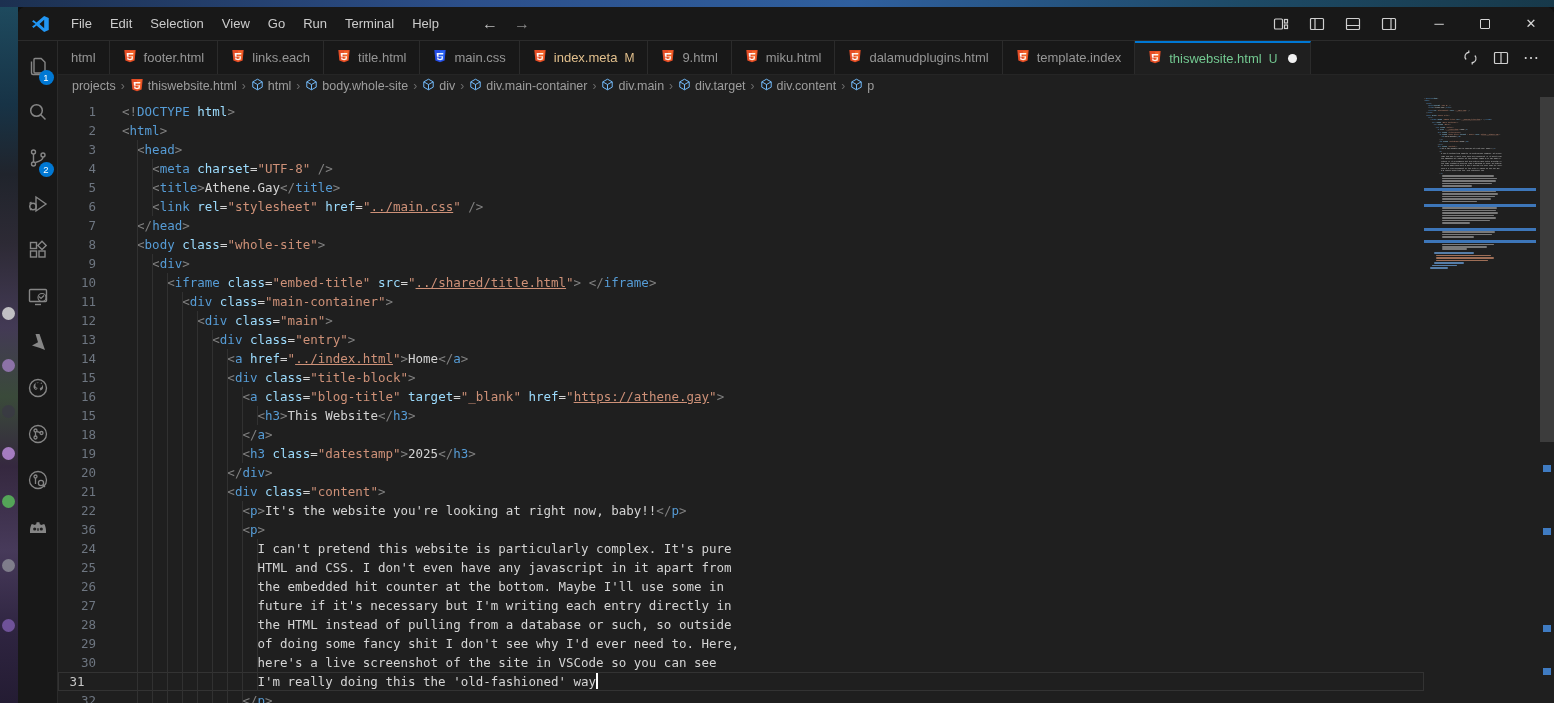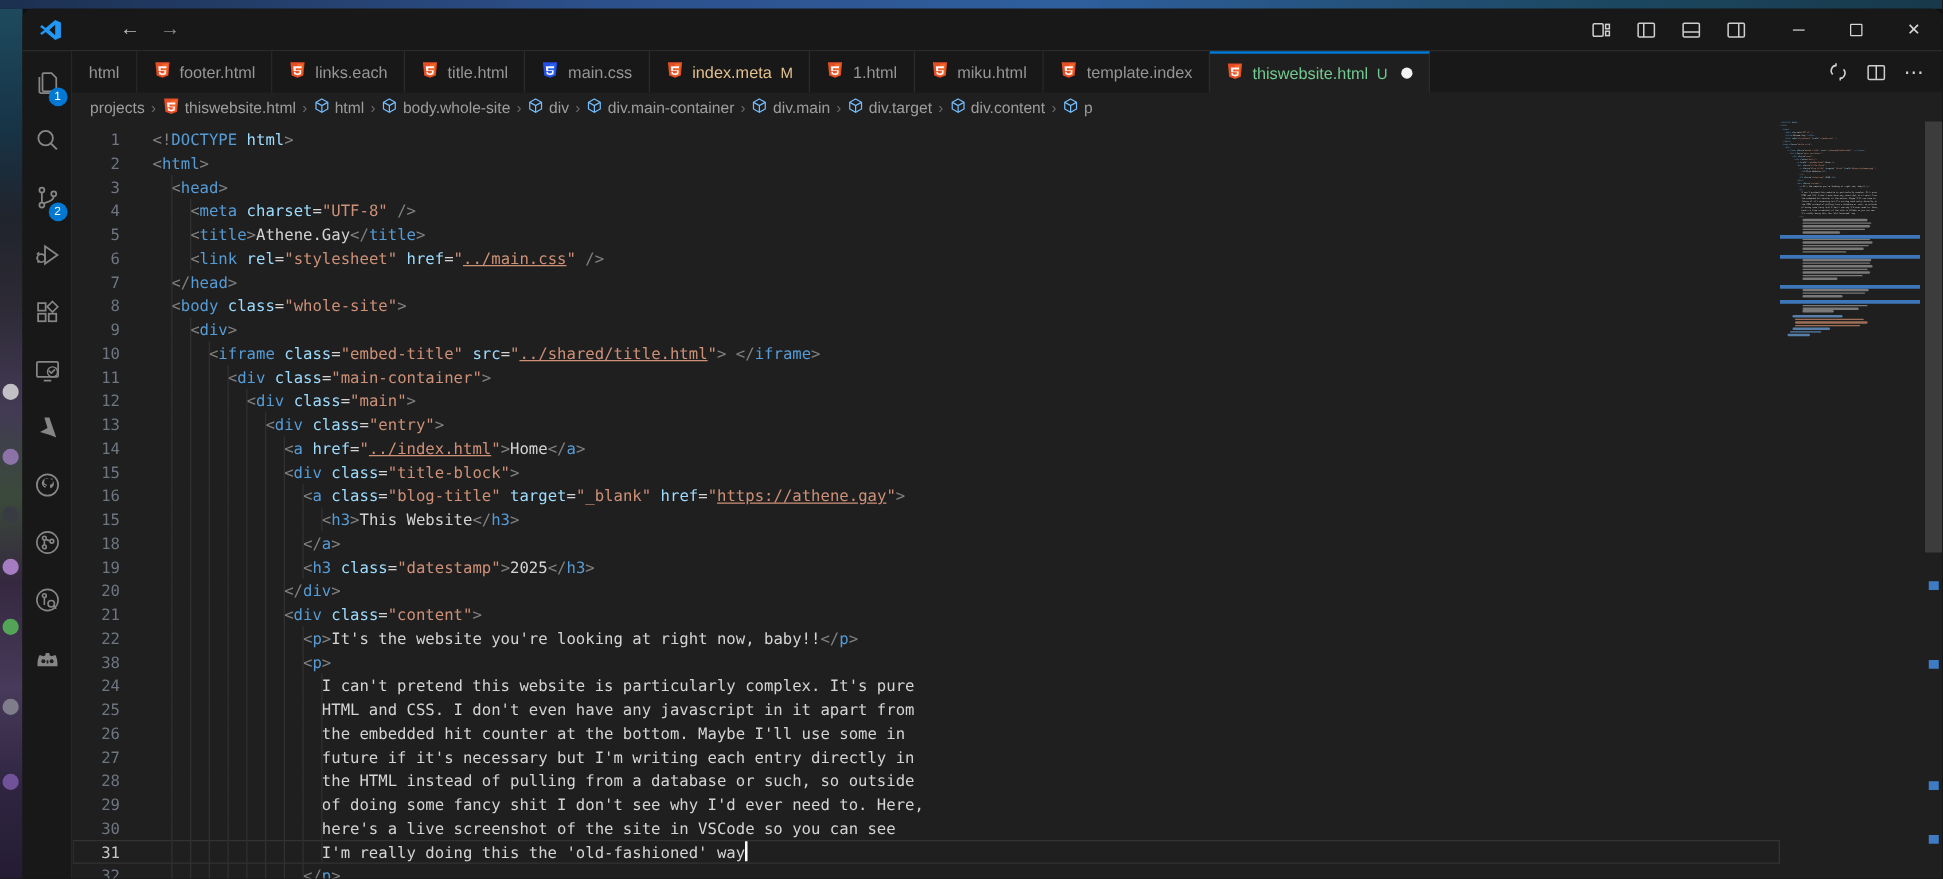--- a/index.html
+++ b/index.html
@@ -70,21 +70,21 @@
     padding-left:14px; font-size:12.5px; color:#9d9d9d; }
   .bc-item { display:flex; align-items:center; gap:4px; }
   .bc-sep { color:#6b6b6b; margin:0 5px; font-size:12px; }
 
   
   .editor { position:relative; flex:1; background:#1f1f1f; overflow:hidden; }
   .code-lines { padding-top:5px; font-family:"DejaVu Sans Mono", monospace; font-size:12.5px; line-height:19px; }
   .code-line { display:flex; height:19px; margin-right:130px; }
   .code-line.active { box-shadow:inset 0 0 0 1px #333333; }
   .line-num { flex:0 0 38px; text-align:right; color:#6e7681; user-select:none; }
-  .line-num.curr { color:#c6c6c6; }
+  .line-num.curr { color:#c6c6c6;text-align:center; }
   .line-content { position:relative; margin-left:26px; white-space:pre; flex:1; }
   .guide { position:absolute; top:0; bottom:0; width:1px; background:#313131; }
   .tk-p { color:#808080; } .tk-t { color:#569cd6; } .tk-a { color:#9cdcfe; }
   .tk-s { color:#ce9178; } .tk-l { color:#ce9178; text-decoration:underline; }
   .tk-x { color:#d4d4d4; }
   .cursor { display:inline-block; width:2px; height:16px; background:#ffffff; vertical-align:text-bottom; }
 
   
   .minimap { position:absolute; top:0; right:14px; width:116px; bottom:0; overflow:hidden; }
   .mm-scaled { transform:scale(0.127); transform-origin:0 0; width:820px; }
@@ -111,20 +111,30 @@
   </div>
 
   <div class="window">
 
     <div class="titlebar">
       <span class="vscode-logo">
         <svg width="20" height="20" viewBox="0 0 24 24">
             <path fill="#2196f3" d="M17 2.5l5.5 2.3v14.4L17 21.5l-9.2-7.6-3.6 2.8L2.5 15l4.2-3L2.5 9l1.7-1.7 3.6 2.8L17 2.5zM17 7l-5.6 5L17 17V7z"></path>
           </svg>
       </span>
+      <div class="menu" id="menu-bar">
+          <span class="menu-item">File</span>
+          <span class="menu-item">Edit</span>
+          <span class="menu-item">Selection</span>
+          <span class="menu-item">View</span>
+          <span class="menu-item">Go</span>
+          <span class="menu-item">Run</span>
+          <span class="menu-item">Terminal</span>
+          <span class="menu-item">Help</span>
+        </div>
       <div class="nav-arrows">
         <span class="nav-back">←</span>
         <span class="nav-fwd">→</span>
       </div>
       <div class="tb-right">
         <div class="layout-icons">
           <span class="ic">
             <svg width="16" height="16" viewBox="0 0 16 16" fill="none" stroke="#cfcfcf" stroke-width="1.2">
                 <rect x="1.5" y="3" width="8" height="10" rx="1"></rect>
                 <rect x="11.5" y="3.5" width="3" height="3.5"></rect>
@@ -295,29 +305,37 @@
                   </svg></span>
                 <span class="tab-label modified">index.meta</span>
                 <span class="tab-badge modified">M</span>
               </div>
               <div class="tab">
                 <span><svg width="14" height="14" viewBox="0 0 16 16">
                     <path d="M1.5 1h13l-1.2 12L8 15l-5.3-2z" fill="#e44d26"></path>
                     <path d="M8 2.2v11.6l4.2-1.6 1-10.1z" fill="#f16529"></path>
                     <path d="M4.2 4.5h7.6l-.2 1.9H6.3l.13 1.9h5l-.33 3.6L8 12.9l-3.1-1-.2-2.2h1.5l.1 1.1 1.7.5 1.7-.5.18-1.9H4.5z" fill="#fff" opacity=".95"></path>
                   </svg></span>
-                <span class="tab-label">1.html</span>
+                <span class="tab-label">9.html</span>
               </div>
               <div class="tab">
                 <span><svg width="14" height="14" viewBox="0 0 16 16">
                     <path d="M1.5 1h13l-1.2 12L8 15l-5.3-2z" fill="#e44d26"></path>
                     <path d="M8 2.2v11.6l4.2-1.6 1-10.1z" fill="#f16529"></path>
                     <path d="M4.2 4.5h7.6l-.2 1.9H6.3l.13 1.9h5l-.33 3.6L8 12.9l-3.1-1-.2-2.2h1.5l.1 1.1 1.7.5 1.7-.5.18-1.9H4.5z" fill="#fff" opacity=".95"></path>
                   </svg></span>
                 <span class="tab-label">miku.html</span>
+              </div>
+              <div class="tab">
+                <span><svg width="14" height="14" viewBox="0 0 16 16">
+                    <path d="M1.5 1h13l-1.2 12L8 15l-5.3-2z" fill="#e44d26"></path>
+                    <path d="M8 2.2v11.6l4.2-1.6 1-10.1z" fill="#f16529"></path>
+                    <path d="M4.2 4.5h7.6l-.2 1.9H6.3l.13 1.9h5l-.33 3.6L8 12.9l-3.1-1-.2-2.2h1.5l.1 1.1 1.7.5 1.7-.5.18-1.9H4.5z" fill="#fff" opacity=".95"></path>
+                  </svg></span>
+                <span class="tab-label">dalamudplugins.html</span>
               </div>
               <div class="tab">
                 <span><svg width="14" height="14" viewBox="0 0 16 16">
                     <path d="M1.5 1h13l-1.2 12L8 15l-5.3-2z" fill="#e44d26"></path>
                     <path d="M8 2.2v11.6l4.2-1.6 1-10.1z" fill="#f16529"></path>
                     <path d="M4.2 4.5h7.6l-.2 1.9H6.3l.13 1.9h5l-.33 3.6L8 12.9l-3.1-1-.2-2.2h1.5l.1 1.1 1.7.5 1.7-.5.18-1.9H4.5z" fill="#fff" opacity=".95"></path>
                   </svg></span>
                 <span class="tab-label">template.index</span>
               </div>
               <div class="tab active">
@@ -513,21 +531,21 @@
               </div>
               <div class="code-line">
                 <span class="line-num">21</span>
                 <span class="line-content"><i class="guide" style="left: 2ch;"></i><i class="guide" style="left: 4ch;"></i><i class="guide" style="left: 6ch;"></i><i class="guide" style="left: 8ch;"></i><i class="guide" style="left: 10ch;"></i><i class="guide" style="left: 12ch;"></i><i class="guide" style="left: 14ch;"></i><span class="tk-x">              </span><span class="tk-p">&lt;</span><span class="tk-t">div</span><span class="tk-x"> </span><span class="tk-a">class</span><span class="tk-x">=</span><span class="tk-s">"content"</span><span class="tk-p">&gt;</span></span>
               </div>
               <div class="code-line">
                 <span class="line-num">22</span>
                 <span class="line-content"><i class="guide" style="left: 2ch;"></i><i class="guide" style="left: 4ch;"></i><i class="guide" style="left: 6ch;"></i><i class="guide" style="left: 8ch;"></i><i class="guide" style="left: 10ch;"></i><i class="guide" style="left: 12ch;"></i><i class="guide" style="left: 14ch;"></i><i class="guide" style="left: 16ch;"></i><span class="tk-x">                </span><span class="tk-p">&lt;</span><span class="tk-t">p</span><span class="tk-p">&gt;</span><span class="tk-x">It's the website you're looking at right now, baby!!</span><span class="tk-p">&lt;/</span><span class="tk-t">p</span><span class="tk-p">&gt;</span></span>
               </div>
               <div class="code-line">
-                <span class="line-num">38</span>
+                <span class="line-num">36</span>
                 <span class="line-content"><i class="guide" style="left: 2ch;"></i><i class="guide" style="left: 4ch;"></i><i class="guide" style="left: 6ch;"></i><i class="guide" style="left: 8ch;"></i><i class="guide" style="left: 10ch;"></i><i class="guide" style="left: 12ch;"></i><i class="guide" style="left: 14ch;"></i><i class="guide" style="left: 16ch;"></i><span class="tk-x">                </span><span class="tk-p">&lt;</span><span class="tk-t">p</span><span class="tk-p">&gt;</span></span>
               </div>
               <div class="code-line">
                 <span class="line-num">24</span>
                 <span class="line-content"><i class="guide" style="left: 2ch;"></i><i class="guide" style="left: 4ch;"></i><i class="guide" style="left: 6ch;"></i><i class="guide" style="left: 8ch;"></i><i class="guide" style="left: 10ch;"></i><i class="guide" style="left: 12ch;"></i><i class="guide" style="left: 14ch;"></i><i class="guide" style="left: 16ch;"></i><i class="guide" style="left: 18ch;"></i><span class="tk-x">                  </span><span class="tk-x">I can't pretend this website is particularly complex. It's pure</span></span>
               </div>
               <div class="code-line">
                 <span class="line-num">25</span>
                 <span class="line-content"><i class="guide" style="left: 2ch;"></i><i class="guide" style="left: 4ch;"></i><i class="guide" style="left: 6ch;"></i><i class="guide" style="left: 8ch;"></i><i class="guide" style="left: 10ch;"></i><i class="guide" style="left: 12ch;"></i><i class="guide" style="left: 14ch;"></i><i class="guide" style="left: 16ch;"></i><i class="guide" style="left: 18ch;"></i><span class="tk-x">                  </span><span class="tk-x">HTML and CSS. I don't even have any javascript in it apart from</span></span>
               </div>

